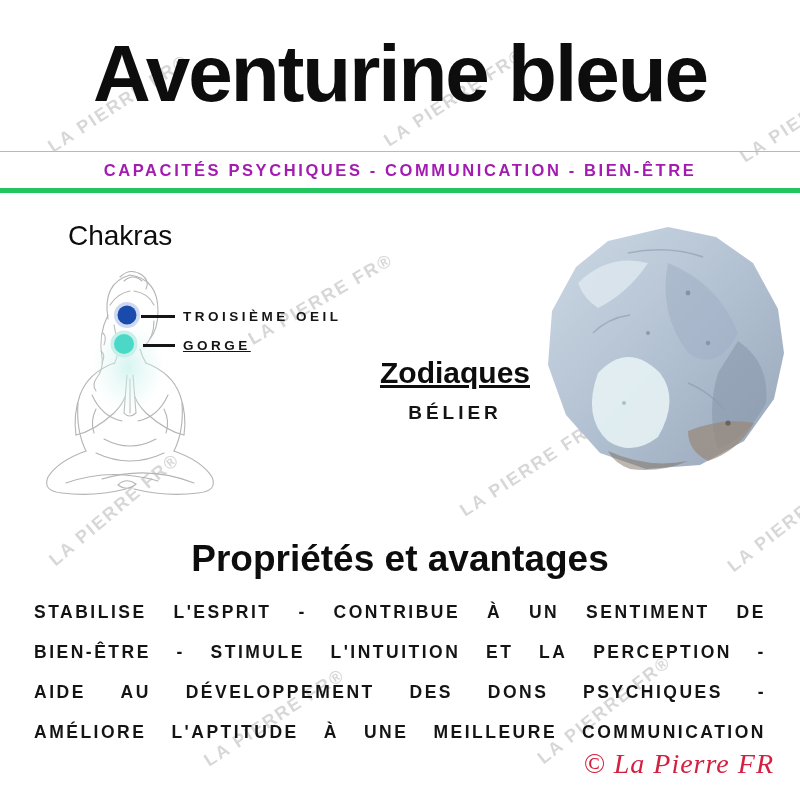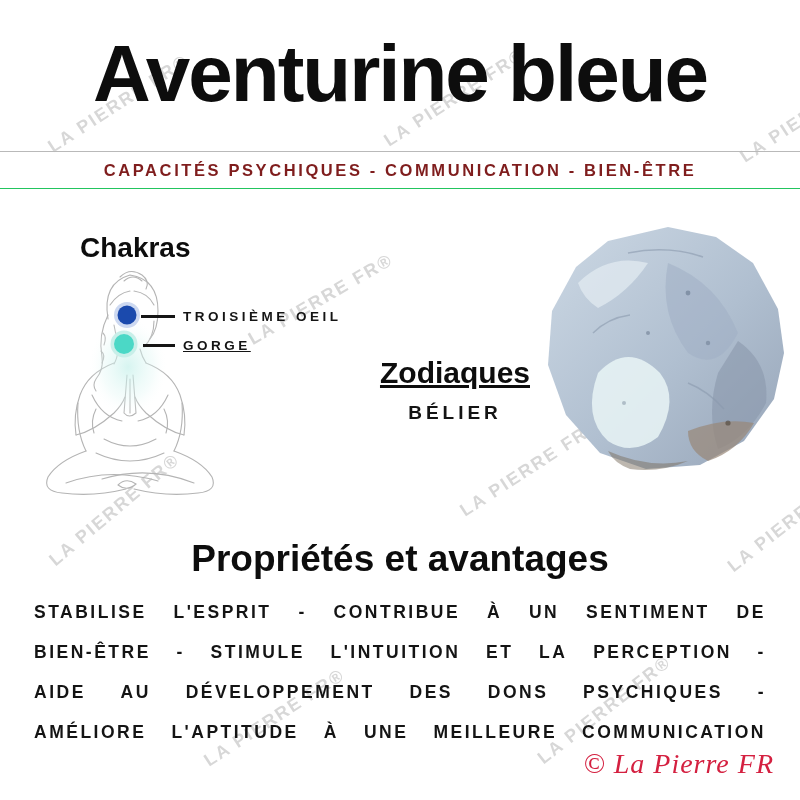--- a/index.html
+++ b/index.html
@@ -6,26 +6,26 @@
   .canvas{
     position:relative;width:800px;height:800px;overflow:hidden;background:#ffffff;
     font-family:"Liberation Sans", sans-serif;color:#111;
   }
   .page-title{
     position:absolute;top:34px;left:0;width:800px;text-align:center;
     font-size:80px;font-weight:bold;letter-spacing:-2px;line-height:1;margin:0;color:#0d0d0d;
   }
   .banner{
     position:absolute;top:151px;left:0;width:800px;height:36px;line-height:36px;
-    border-top:1px solid #b9b9b9;border-bottom:1px solid #22c55e;
-    text-align:center;font-size:16.5px;font-weight:bold;letter-spacing:2.6px;color:#7f1d1d;
+    border-top:1px solid #b9b9b9;border-bottom:5px solid #22c55e;
+    text-align:center;font-size:16.5px;font-weight:bold;letter-spacing:2.6px;color:#a21caf;
   }
   .chakras-heading{
-    position:absolute;top:220px;left:68px;margin:12px;
-    font-size:28px;font-weight:bold;color:#0d0d0d;
+    position:absolute;top:220px;left:68px;margin:0;
+    font-size:28px;font-weight:normal;color:#0d0d0d;
   }
   .figure-svg{position:absolute;left:30px;top:263px;width:200px;height:235px;}
   .pointer-line{position:absolute;height:3px;background:#151515;}
   .pointer-line.l1{left:141px;top:315px;width:34px;}
   .pointer-line.l2{left:143px;top:344px;width:32px;}
   .chakra-label{
     position:absolute;left:183px;font-size:13.5px;font-weight:bold;letter-spacing:3.5px;color:#141414;white-space:nowrap;
   }
   .chakra-label.c1{top:309px;}
   .chakra-label.c2{top:338px;text-decoration:underline;}

